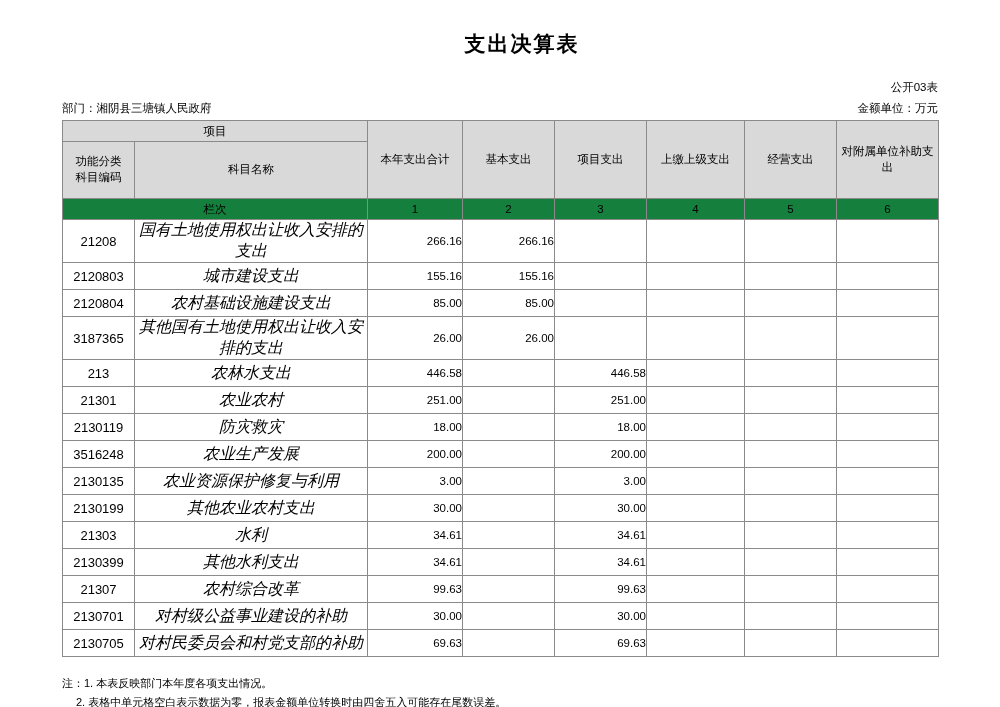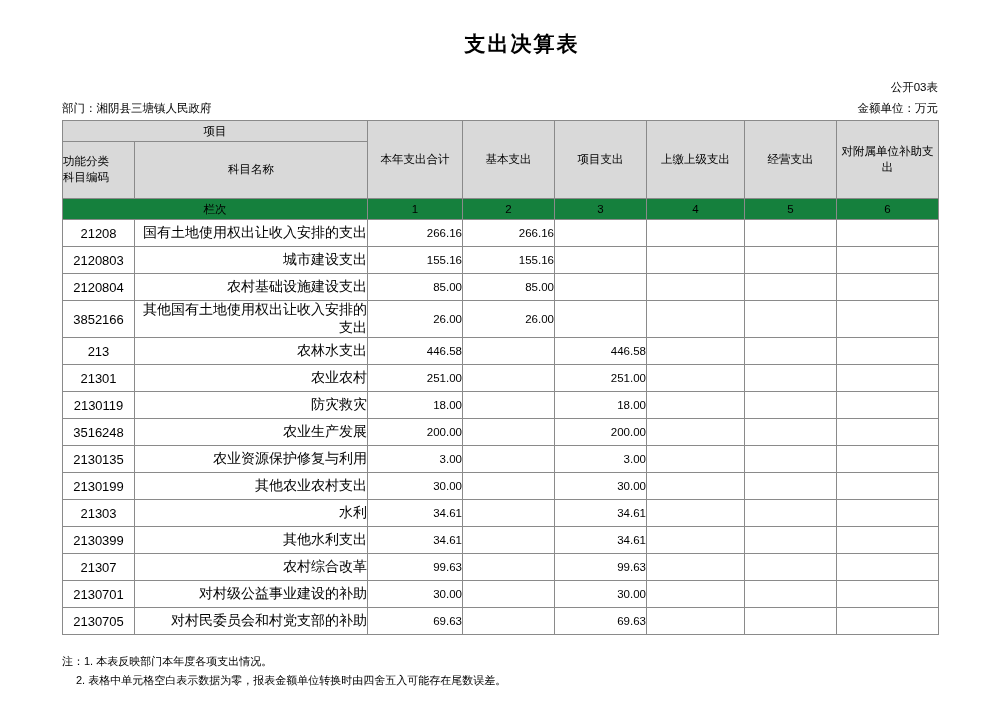--- a/index.html
+++ b/index.html
@@ -71,44 +71,45 @@
   .hdr-item-group {
     height: 20px;
     font-size: 11.5px;
   }
   .hdr-tall {
     height: 56px;
     font-size: 11.5px;
     line-height: 1.35;
   }
   .hdr-code {
-    text-align: left;
+    text-align: center;
     padding-left: 8px;
     line-height: 1.35;
   }
   .hdr-name {
     text-align: center;
   }
   .rank-row td {
     background: #15803d;
     height: 20px;
     text-align: center;
     font-size: 11.5px;
   }
   tbody.body-rows td {
     height: 26px;
   }
   td.code {
     text-align: center;
     font-size: 13px;
   }
   td.name {
-    text-align: right;
+    text-align: center;
     padding-left: 8px;
-    font-size: 14px;
+    font-size: 16px;
+    font-style: italic;
   }
   td.num {
     text-align: right;
     padding-right: 14px;
     font-size: 11.5px;
   }
 
   .notes {
     padding: 0 62px;
     margin-top: 17px;
@@ -207,21 +208,21 @@
           <td class="code">2120804</td>
           <td class="name">农村基础设施建设支出</td>
           <td class="num">85.00</td>
           <td class="num">85.00</td>
           <td class="num"></td>
           <td class="num"></td>
           <td class="num"></td>
           <td class="num"></td>
         </tr>
         <tr>
-          <td class="code">3852166</td>
+          <td class="code">3187365</td>
           <td class="name">其他国有土地使用权出让收入安排的支出</td>
           <td class="num">26.00</td>
           <td class="num">26.00</td>
           <td class="num"></td>
           <td class="num"></td>
           <td class="num"></td>
           <td class="num"></td>
         </tr>
         <tr>
           <td class="code">213</td>

